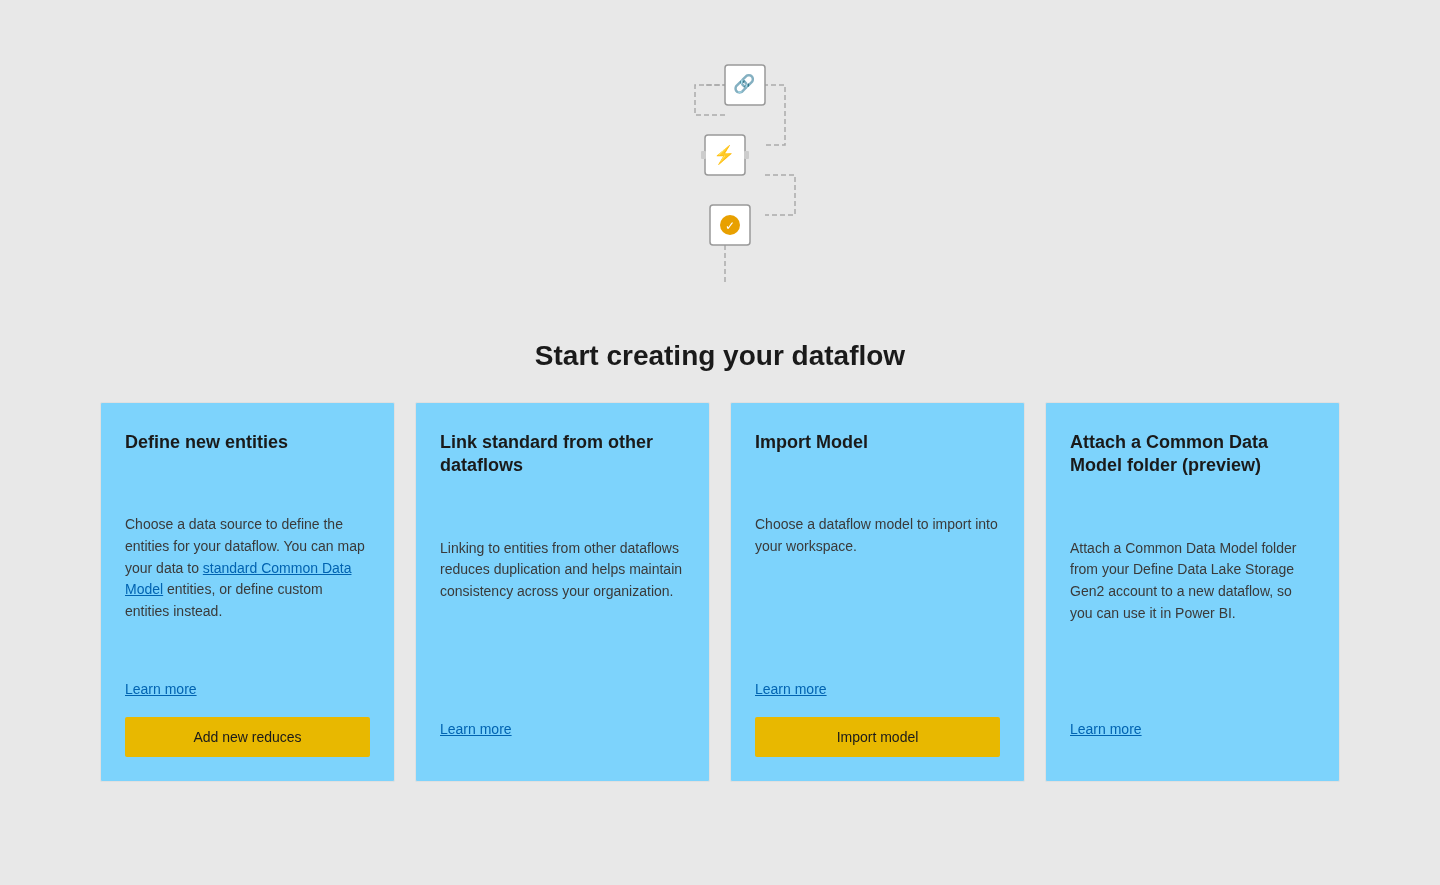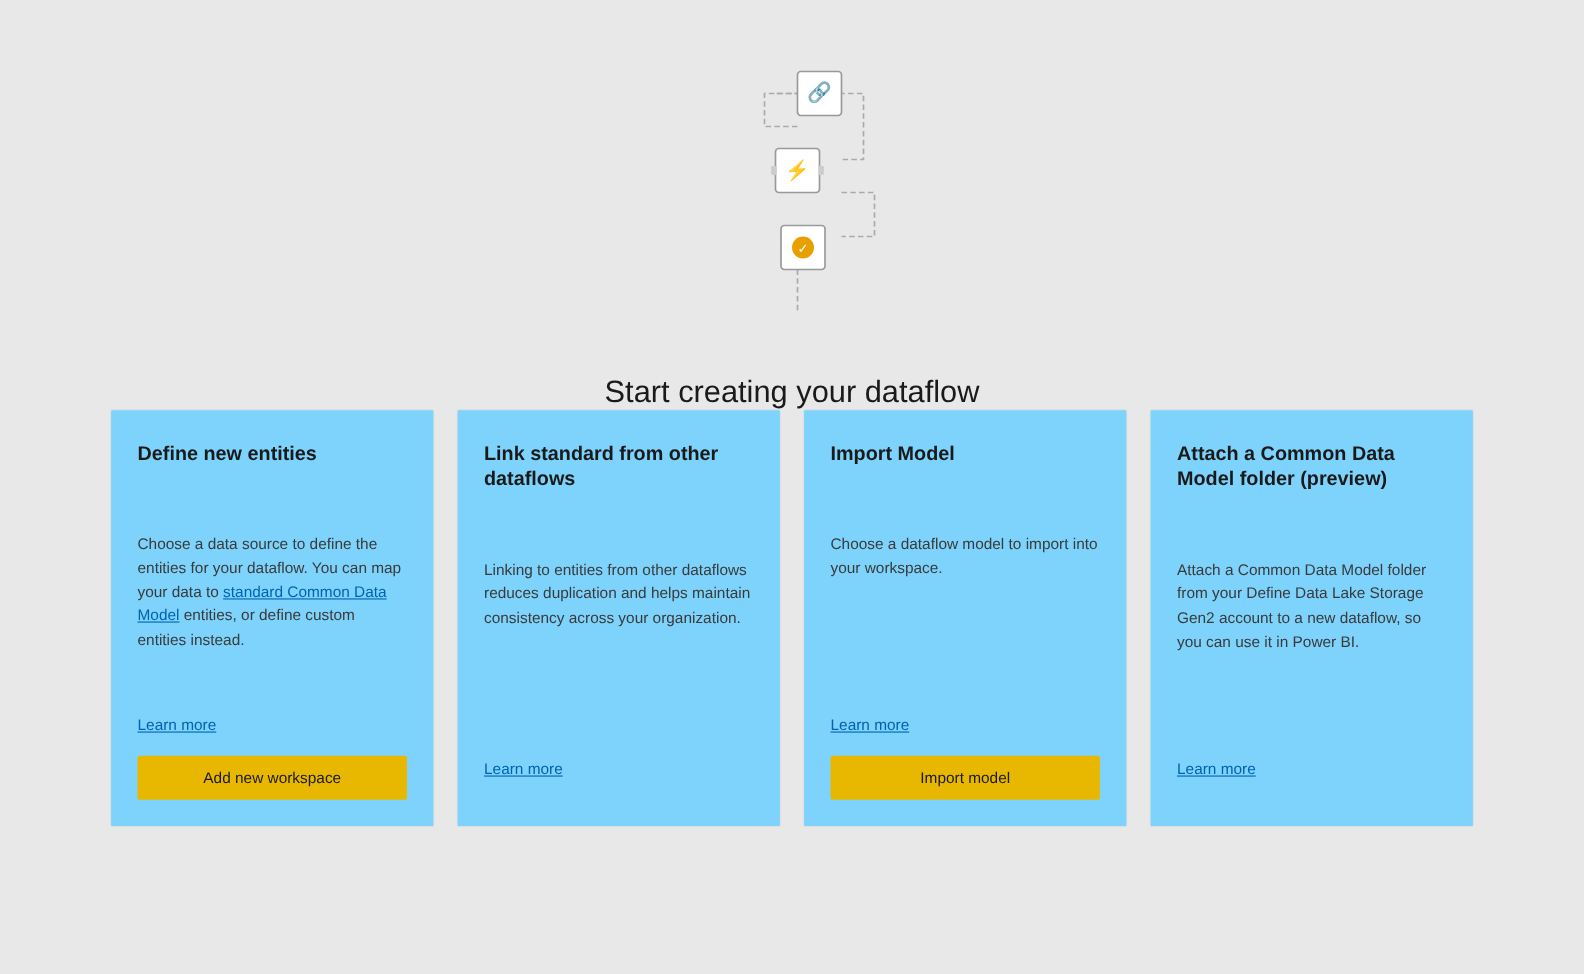--- a/index.html
+++ b/index.html
@@ -25,22 +25,23 @@
     .hero-illustration {
       width: 220px;
       height: 300px;
       position: relative;
       margin-bottom: 20px;
     }
 
     
     .main-title {
       font-size: 28px;
-      font-weight: 400;
+      font-weight: 700;
       color: #1a1a1a;
+      margin-bottom: 30px;
       text-align: center;
     }
 
     
     .cards-row {
       display: flex;
       gap: 20px;
       width: 100%;
       max-width: 1240px;
       align-items: flex-start;
@@ -145,21 +146,21 @@
   <h1 class="main-title">Start creating your dataflow</h1>
 
   <div class="cards-row">
 
     <div class="card">
       <div class="card-title">Define new entities</div>
       <p class="card-description">
         Choose a data source to define the entities for your dataflow. You can map your data to <a>standard Common Data Model</a> entities, or define custom entities instead.
       </p>
       <a class="learn-more-link">Learn more</a>
-      <button class="card-button">Add new workspace</button>
+      <button class="card-button">Add new reduces</button>
     </div>
 
     <div class="card">
       <div class="card-title">Link standard from other dataflows</div>
       <p class="card-description">Linking to entities from other dataflows reduces duplication and helps maintain consistency across your organization.</p>
       <a class="learn-more-link">Learn more</a>
     </div>
 
     <div class="card">
       <div class="card-title">Import Model</div>

